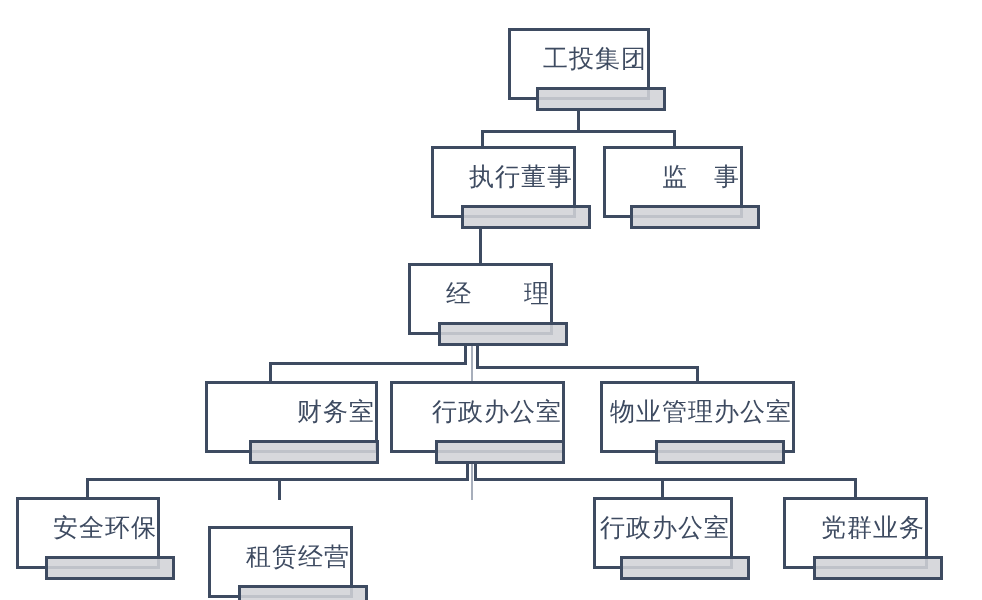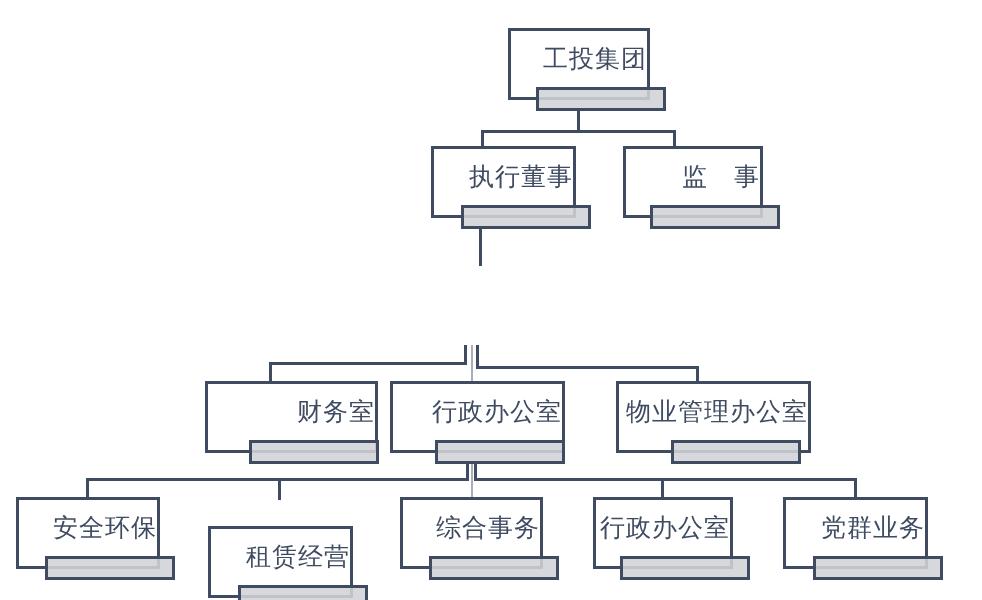--- a/index.html
+++ b/index.html
@@ -96,69 +96,69 @@
     <div class="nshadow"></div>
   </div>
 
   <div class="node" style="left:410px;top:146px;width:145px;margin-left:21px;">
     <div class="box">
       <span class="label">执行董事</span>
     </div>
     <div class="nshadow"></div>
   </div>
 
-  <div class="node" style="left:603px;top:146px;width:140px;margin-left:20px;">
+  <div class="node" style="left:603px;top:146px;width:140px;">
     <div class="box">
       <span class="label">监　事</span>
     </div>
     <div class="nshadow"></div>
   </div>
 
+  <div class="node" style="left:408px;top:263px;width:145px;">
+    <div class="box">
+      <span class="label">经　　理</span>
+    </div>
+    <div class="nshadow"></div>
+  </div>
 
   <div class="node" style="left:185px;top:381px;width:173px;margin-left:20px;">
     <div class="box">
       <span class="label">财务室</span>
     </div>
     <div class="nshadow"></div>
   </div>
 
   <div class="node" style="left:390px;top:381px;width:175px;">
     <div class="box">
       <span class="label">行政办公室</span>
     </div>
     <div class="nshadow"></div>
   </div>
 
-  <div class="node" style="left:616px;top:381px;width:195px;">
+  <div class="node" style="left:600px;top:381px;width:195px;">
     <div class="box">
       <span class="label">物业管理办公室</span>
     </div>
     <div class="nshadow"></div>
   </div>
 
   <div class="node" style="left:16px;top:497px;width:144px;">
     <div class="box">
       <span class="label">安全环保</span>
     </div>
     <div class="nshadow"></div>
   </div>
 
   <div class="node" style="left:208px;top:526px;width:145px;">
     <div class="box">
       <span class="label">租赁经营</span>
     </div>
     <div class="nshadow"></div>
   </div>
 
-  <div class="node" style="left:400px;top:497px;width:143px;">
-    <div class="box">
-      <span class="label">综合事务</span>
-    </div>
-    <div class="nshadow"></div>
-  </div>
 
   <div class="node" style="left:593px;top:497px;width:140px;">
     <div class="box">
       <span class="label">行政办公室</span>
     </div>
     <div class="nshadow"></div>
   </div>
 
   <div class="node" style="left:783px;top:497px;width:145px;">
     <div class="box">

